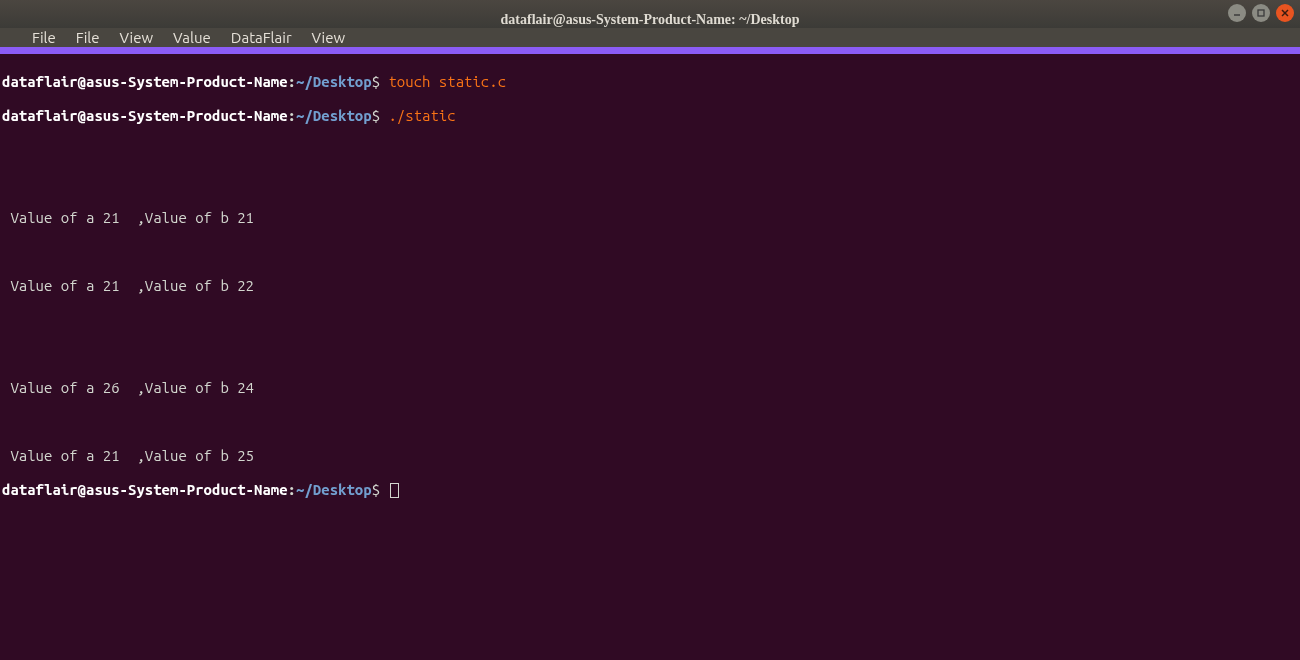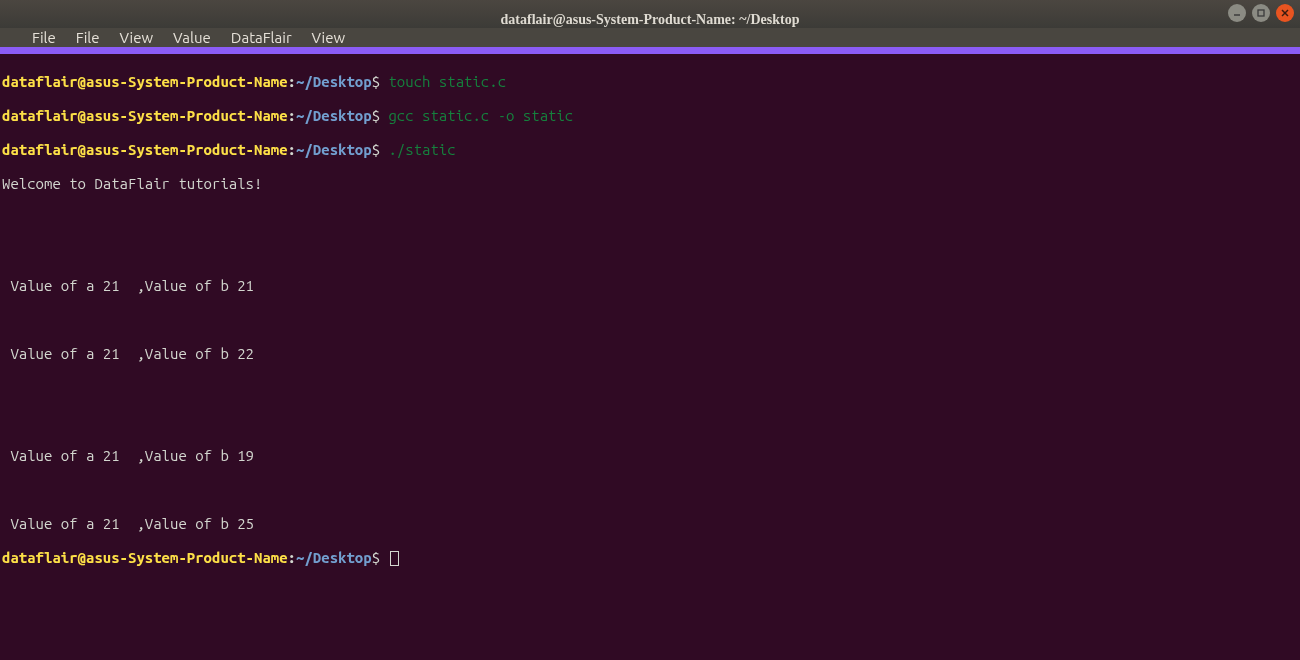--- a/index.html
+++ b/index.html
@@ -61,26 +61,26 @@
     padding: 2px 10px;
     cursor: pointer;
   }
   .terminal-body {
     padding: 2px 2px;
     color: #e9e9e9;
     line-height: 17px;
     white-space: pre;
     font-size: 15px;
   }
-  .prompt-user { color: #fde047; font-weight: bold; }
+  .prompt-user { color: #ffffff; font-weight: bold; }
   .prompt-colon { color: #d3d7cf; font-weight: bold; }
   .prompt-tilde { color: #729fcf; font-weight: bold; }
   .prompt-path { color: #729fcf; font-weight: bold; }
   .prompt-dollar { color: #d3d7cf; }
-  .cmd { color: #15803d; }
+  .cmd { color: #f97316; }
   .output { color: #d3d7cf; }
   .cursor {
     display: inline-block;
     width: 9px;
     height: 15px;
     border: 1px solid #d3d7cf;
     vertical-align: text-bottom;
     margin-left: 2px;
   }
   .line { min-height: 17px; }
@@ -114,27 +114,25 @@
   <div class="menu-item">File</div>
   <div class="menu-item">File</div>
   <div class="menu-item">View</div>
   <div class="menu-item">Value</div>
   <div class="menu-item">DataFlair</div>
   <div class="menu-item">View</div>
 </div>
 
 <div class="terminal-body">
 <div class="line"><span class="prompt-user">dataflair@asus-System-Product-Name</span><span class="prompt-colon">:</span><span class="prompt-tilde">~</span><span class="prompt-path">/</span><span class="prompt-path">Desktop</span><span class="prompt-dollar">$</span><span class="cmd"> touch static.c</span></div>
-<div class="line"><span class="prompt-user">dataflair@asus-System-Product-Name</span><span class="prompt-colon">:</span><span class="prompt-tilde">~</span><span class="prompt-path">/</span><span class="prompt-path">Desktop</span><span class="prompt-dollar">$</span><span class="cmd"> gcc static.c -o static</span></div>
 <div class="line"><span class="prompt-user">dataflair@asus-System-Product-Name</span><span class="prompt-colon">:</span><span class="prompt-tilde">~</span><span class="prompt-path">/</span><span class="prompt-path">Desktop</span><span class="prompt-dollar">$</span><span class="cmd"> ./static</span></div>
-<div class="line output">Welcome to DataFlair tutorials!</div>
 <div class="line output"></div>
 <div class="line output"></div>
 <div class="line output"> Value of a 21  ,Value of b 21</div>
 <div class="line output"></div>
 <div class="line output"> Value of a 21  ,Value of b 22</div>
 <div class="line output"></div>
 <div class="line output"></div>
-<div class="line output"> Value of a 21  ,Value of b 19</div>
+<div class="line output"> Value of a 26  ,Value of b 24</div>
 <div class="line output"></div>
 <div class="line output"> Value of a 21  ,Value of b 25</div>
 <div class="line"><span class="prompt-user">dataflair@asus-System-Product-Name</span><span class="prompt-colon">:</span><span class="prompt-tilde">~</span><span class="prompt-path">/</span><span class="prompt-path">Desktop</span><span class="prompt-dollar">$</span><span class="cmd"> </span><span class="cursor"></span></div>
 </div>
 
 </body></html>

